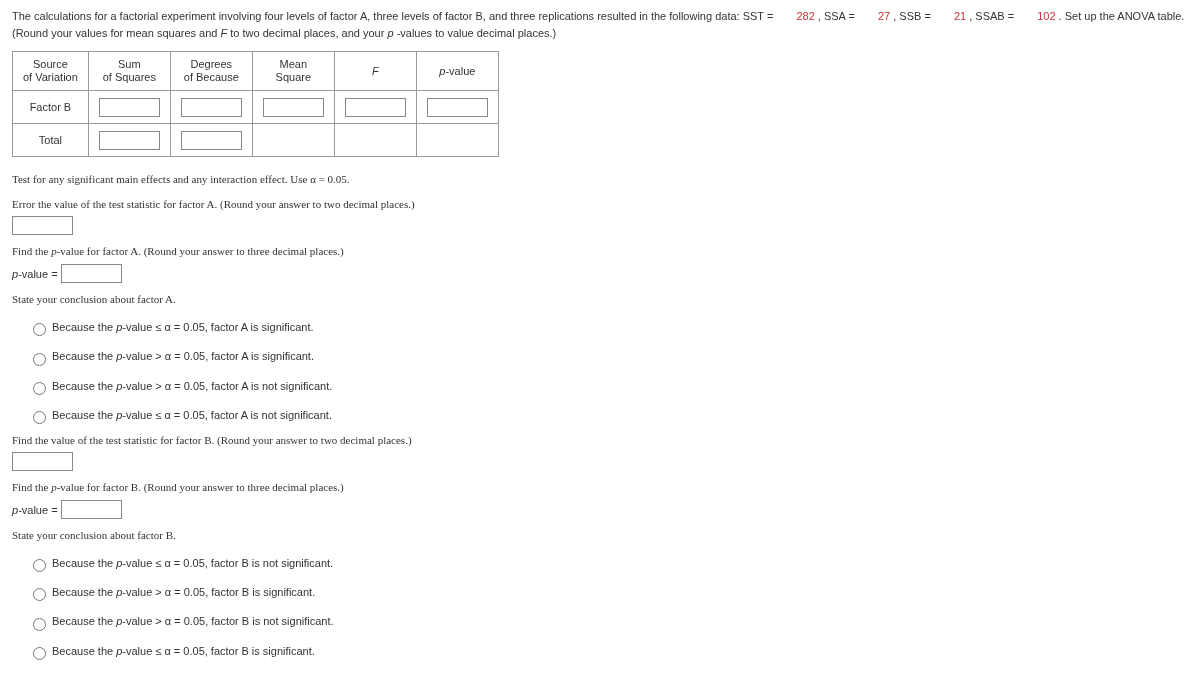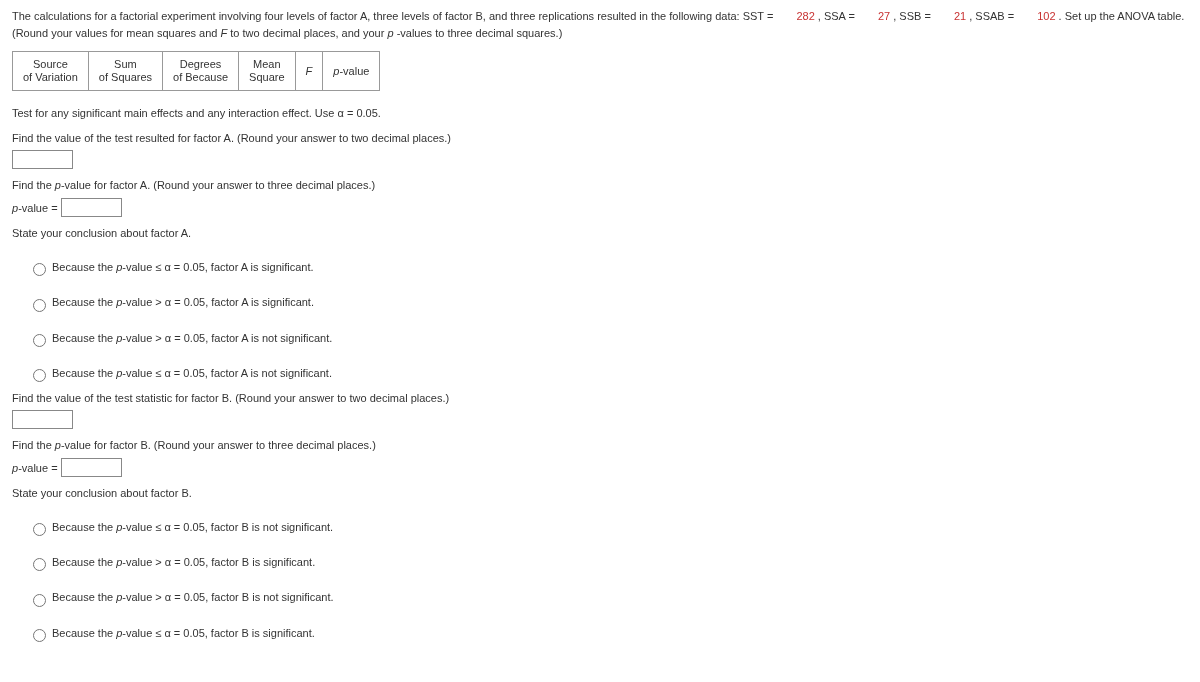--- a/index.html
+++ b/index.html
@@ -34,67 +34,83 @@
     font-size: 11px;
     padding: 1px 2px;
   }
   input.short {
     width: 55px;
     height: 15px;
     border: 1px solid #888;
     font-size: 11px;
     padding: 1px 2px;
   }
-  .section { margin: 8px 0 4px 0; }
-  .radio-row { margin: 18px 0 3px 16px; }
+  .section { margin: 8px 0 4px 0; font-family: Liberation Serif, serif; }
+  .radio-row { margin: 12px 0 3px 16px; }
   .radio-row input { margin-right: 6px; vertical-align: middle; }
   .pval-row { margin: 4px 0 8px 0; }
 </style>
 </head>
 <body>
 
 <div class="intro">
   <span>The calculations for a factorial experiment involving four levels of factor A, three levels of factor B, and three replications resulted in the following data: SST = </span>
   <span class="red">282</span>
   <span>, SSA = </span>
   <span class="red">27</span>
   <span>, SSB = </span>
   <span class="red">21</span>
   <span>, SSAB = </span>
   <span class="red">102</span>
   <span>. Set up the ANOVA table. (Round your values for mean squares and </span>
   <span class="italic">F</span>
   <span> to two decimal places, and your </span>
   <span class="italic">p</span>
-  <span>-values to three decimal squares.)</span>
+  <span>-values to value decimal places.)</span>
 </div>
 
 <table class="anova">
   <tbody>
       <tr>
     <th>
           <div class="th-inner"><span>Source</span><br><span>of Variation</span></div>
         </th>
     <th>
           <div class="th-inner"><span>Sum</span><br><span>of Squares</span></div>
         </th>
     <th>
           <div class="th-inner"><span>Degrees</span><br><span>of Because</span></div>
         </th>
     <th>
           <div class="th-inner"><span>Mean</span><br><span>Square</span></div>
         </th>
     <th><span class="italic">F</span></th>
     <th><span class="italic">p</span><span>-value</span></th>
   </tr>
+  <tr>
+    <td>Factor B</td>
+    <td><input class="cell" style=""></td>
+    <td><input class="cell" style=""></td>
+    <td><input class="cell" style=""></td>
+    <td><input class="cell" style=""></td>
+    <td><input class="cell" style=""></td>
+  </tr>
+  <tr>
+    <td>Total</td>
+    <td><input class="cell" style=""></td>
+    <td><input class="cell" style=""></td>
+    <td></td>
+        <td></td>
+        <td></td>
+  </tr>
 </tbody>
   </table>
 
 <div class="section">Test for any significant main effects and any interaction effect. Use α = 0.05.</div>
-<div class="section">Find the value of the test resulted for factor A. (Round your answer to two decimal places.)</div>
+<div class="section">Error the value of the test statistic for factor A. (Round your answer to two decimal places.)</div>
 <div><input class="short" style=""></div>
 
 <div class="section">
   <span>Find the </span><span class="italic">p</span><span>-value for factor A. (Round your answer to three decimal places.)</span>
 </div>
 <div class="pval-row">
   <span class="italic">p</span><span>-value = </span>
   <input class="short" style="">
 </div>
 

